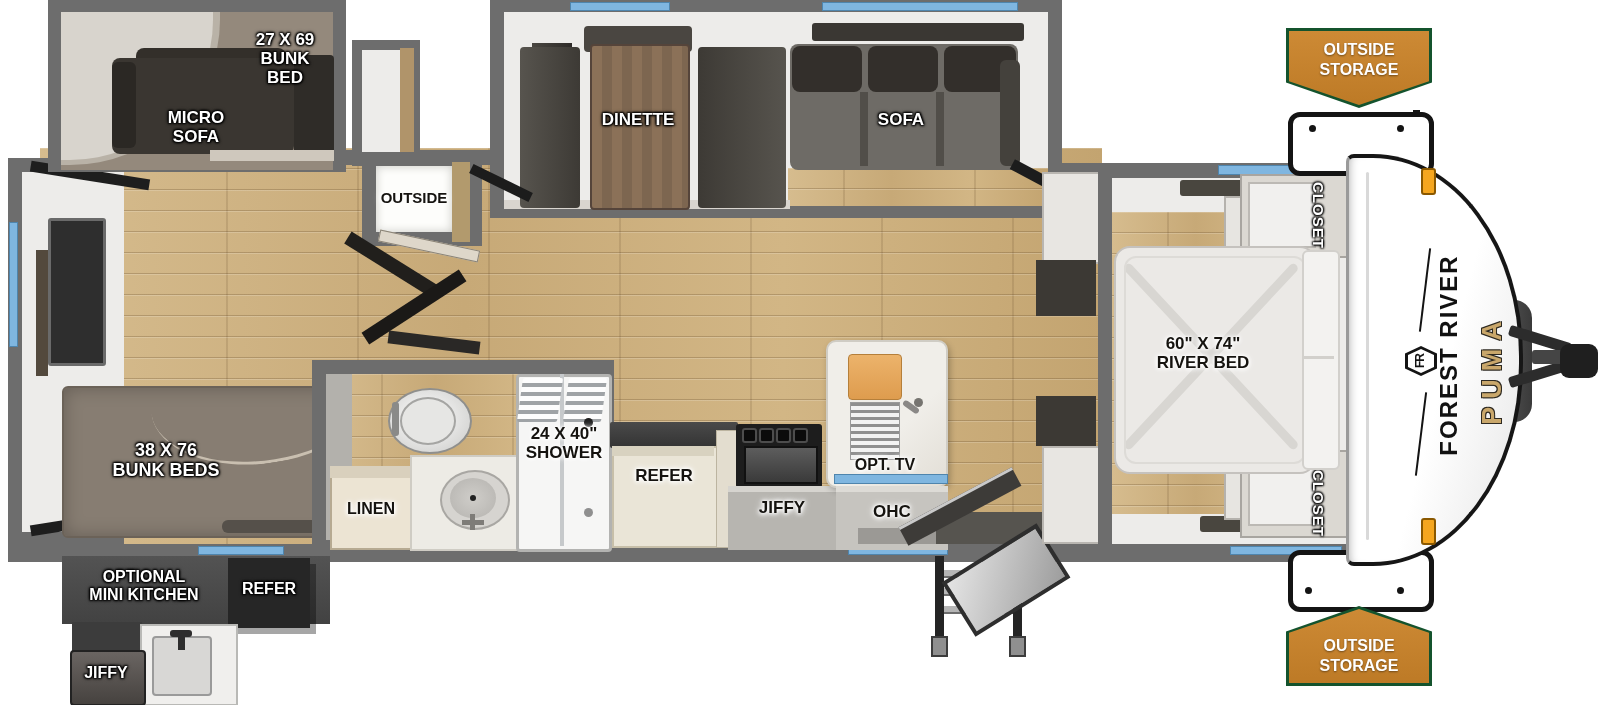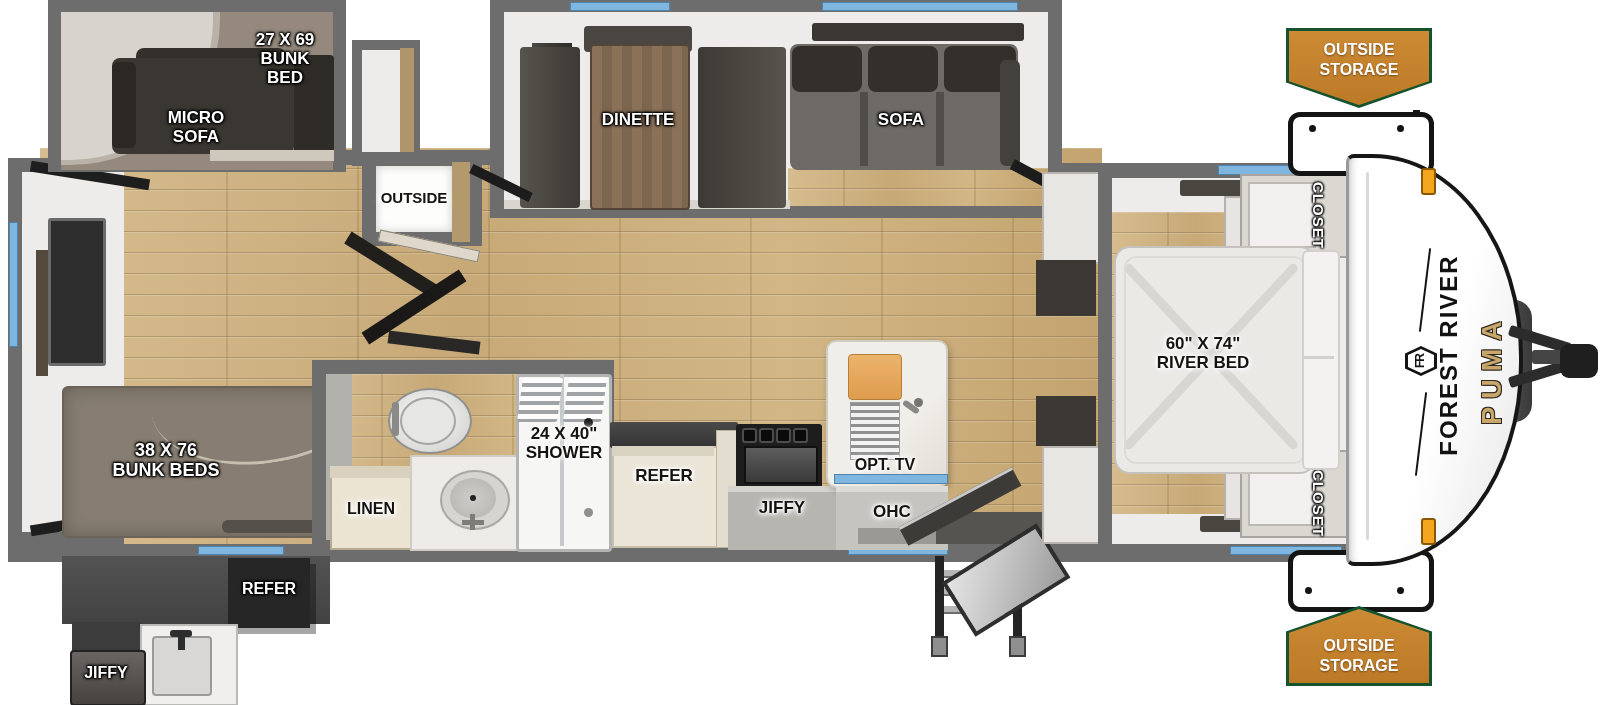--- a/index.html
+++ b/index.html
@@ -124,20 +124,24 @@
 
   <div class="abs" style="left:62px;top:386px;width:272px;height:148px;background:#877d72;border:2px solid #6b6258;border-radius:6px;box-shadow:inset 0 0 18px rgba(0,0,0,.25);"></div>
   <div class="abs" style="left:150px;top:330px;width:230px;height:130px;border:0;border-bottom:3px solid #c9bfb0;border-radius:50%;transform:rotate(-9deg);"></div>
   <div class="abs" style="left:222px;top:520px;width:110px;height:13px;background:#55504a;border-radius:6px;"></div>
   <div class="lbl lbl-light" style="left:96px;top:440px;width:140px;font-size:18px;">
     <span>38 X 76</span>
     <span>BUNK BEDS</span>
   </div>
 
   <div class="abs" style="left:62px;top:556px;width:268px;height:68px;background:linear-gradient(180deg,#535353,#424242);"></div>
+  <div class="lbl lbl-light" style="left:64px;top:568px;width:160px;font-size:16px;">
+    <span>OPTIONAL</span>
+    <span>MINI KITCHEN</span>
+  </div>
   <div class="abs" style="left:228px;top:558px;width:82px;height:70px;background:#262626;box-shadow:6px 6px 0 rgba(0,0,0,.35);"></div>
   <div class="lbl lbl-light" style="left:230px;top:580px;width:78px;font-size:16px;">
       <span>REFER</span>
     </div>
   <div class="abs" style="left:72px;top:622px;width:70px;height:32px;background:#3c3c3c;"></div>
   <div class="abs" style="left:140px;top:624px;width:94px;height:78px;background:#f0efed;border:2px solid #b9b9b6;"></div>
   <div class="abs" style="left:152px;top:636px;width:56px;height:56px;background:#d8d7d5;border:2px solid #9a9a9a;border-radius:4px;"></div>
   <div class="abs" style="left:170px;top:630px;width:22px;height:7px;background:#2d2d2d;border-radius:3px;"></div>
   <div class="abs" style="left:178px;top:634px;width:7px;height:16px;background:#2d2d2d;"></div>
   <div class="abs" style="left:70px;top:650px;width:72px;height:52px;background:linear-gradient(180deg,#6a6562,#46423f);border:2px solid #222;border-radius:4px;"></div>

